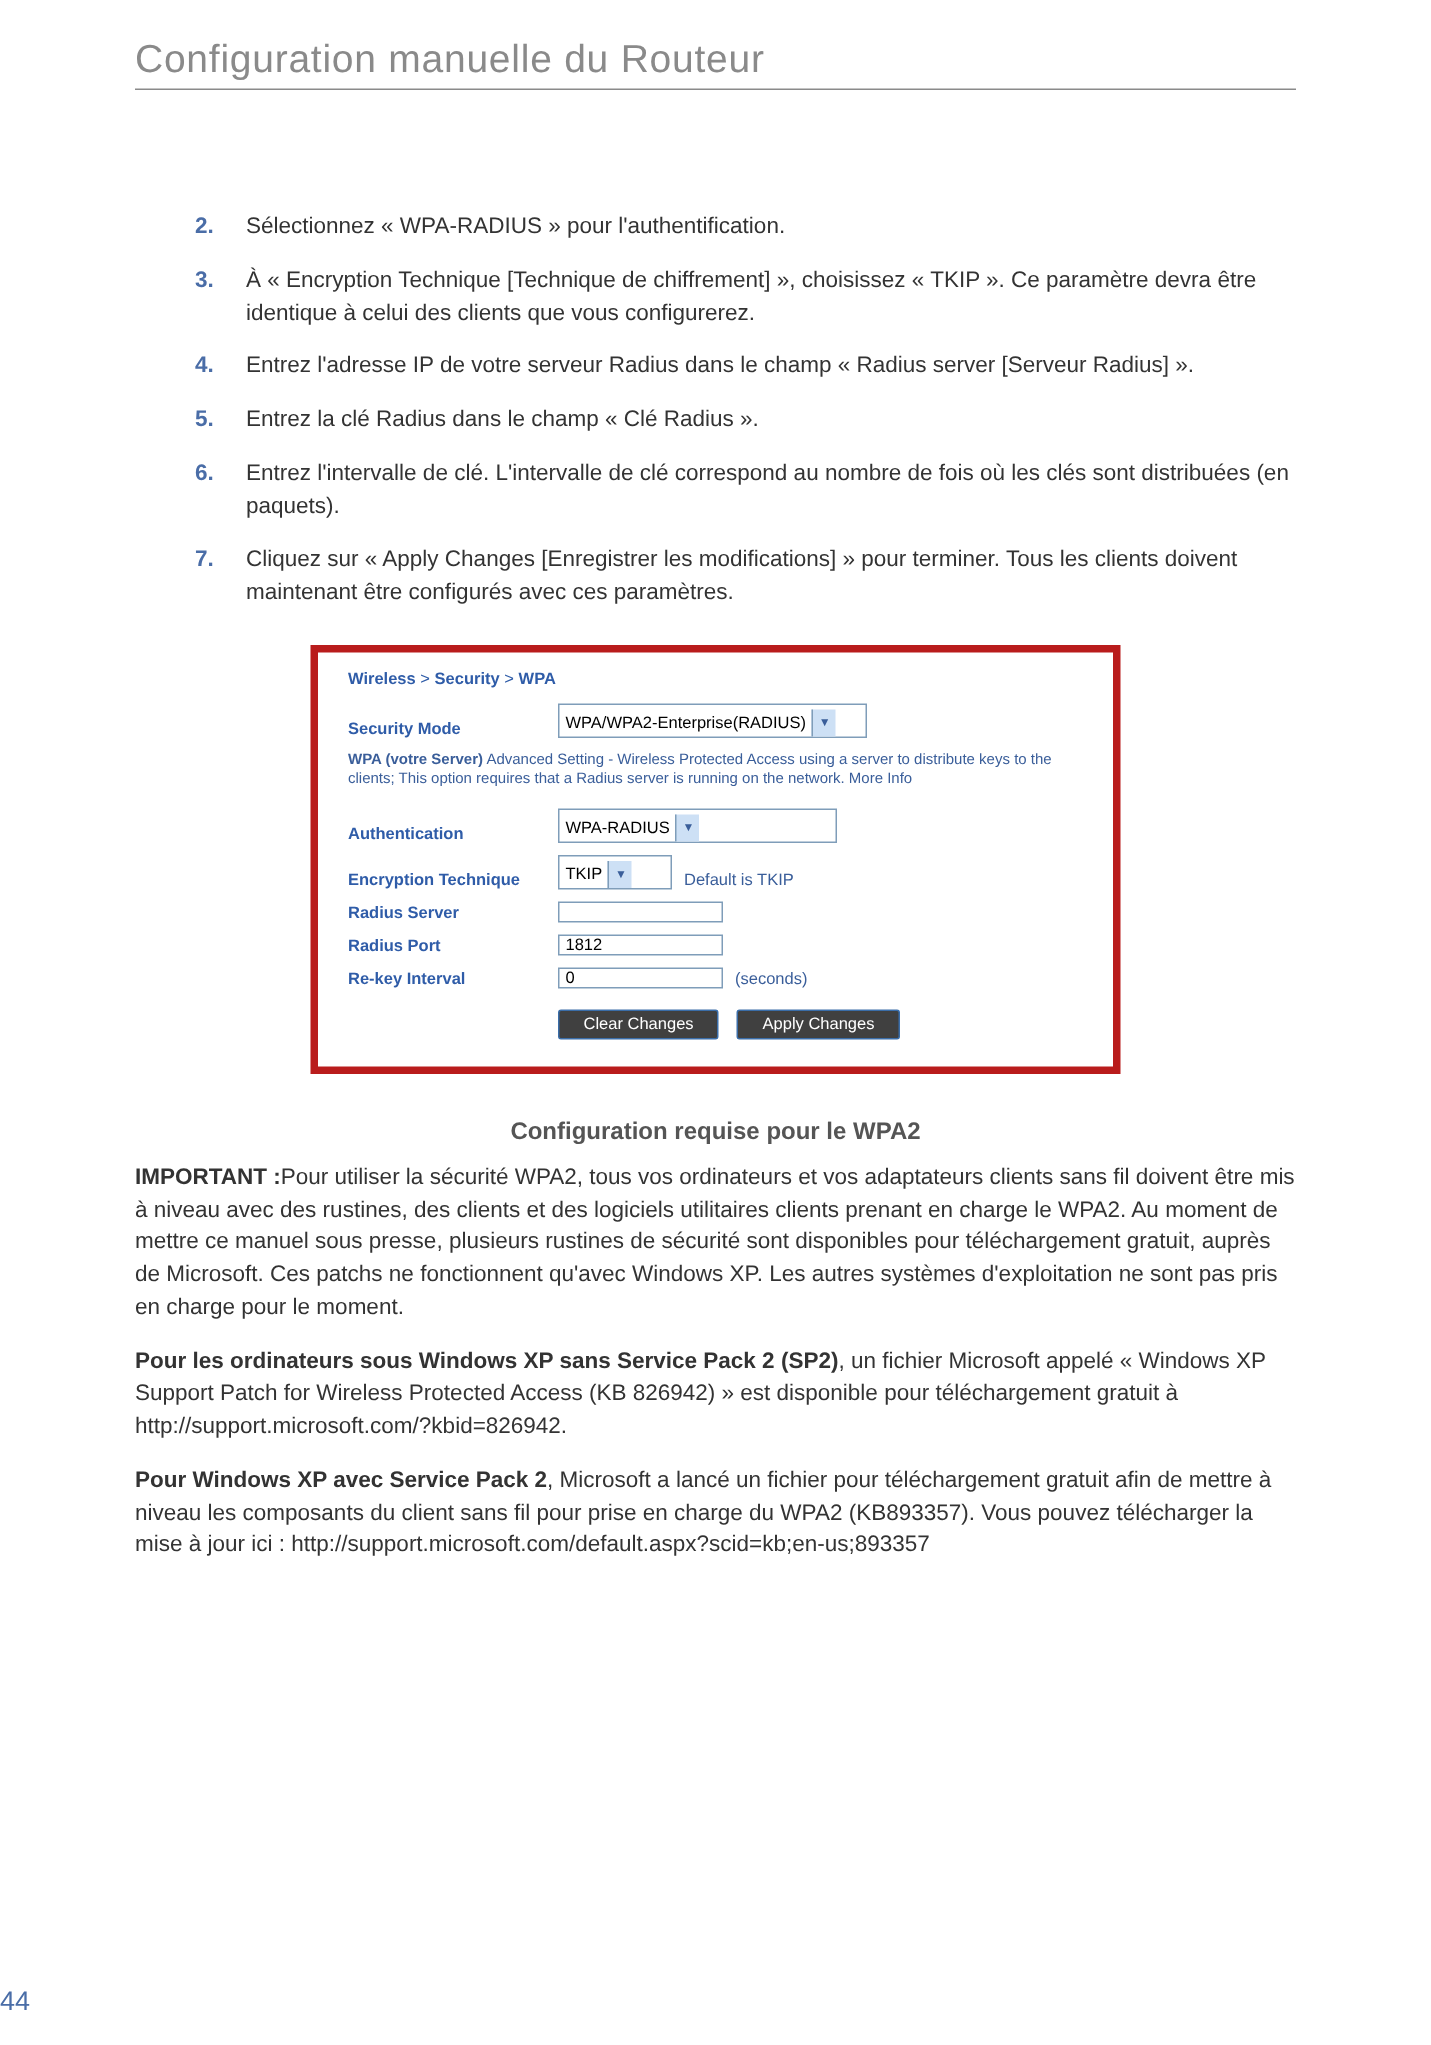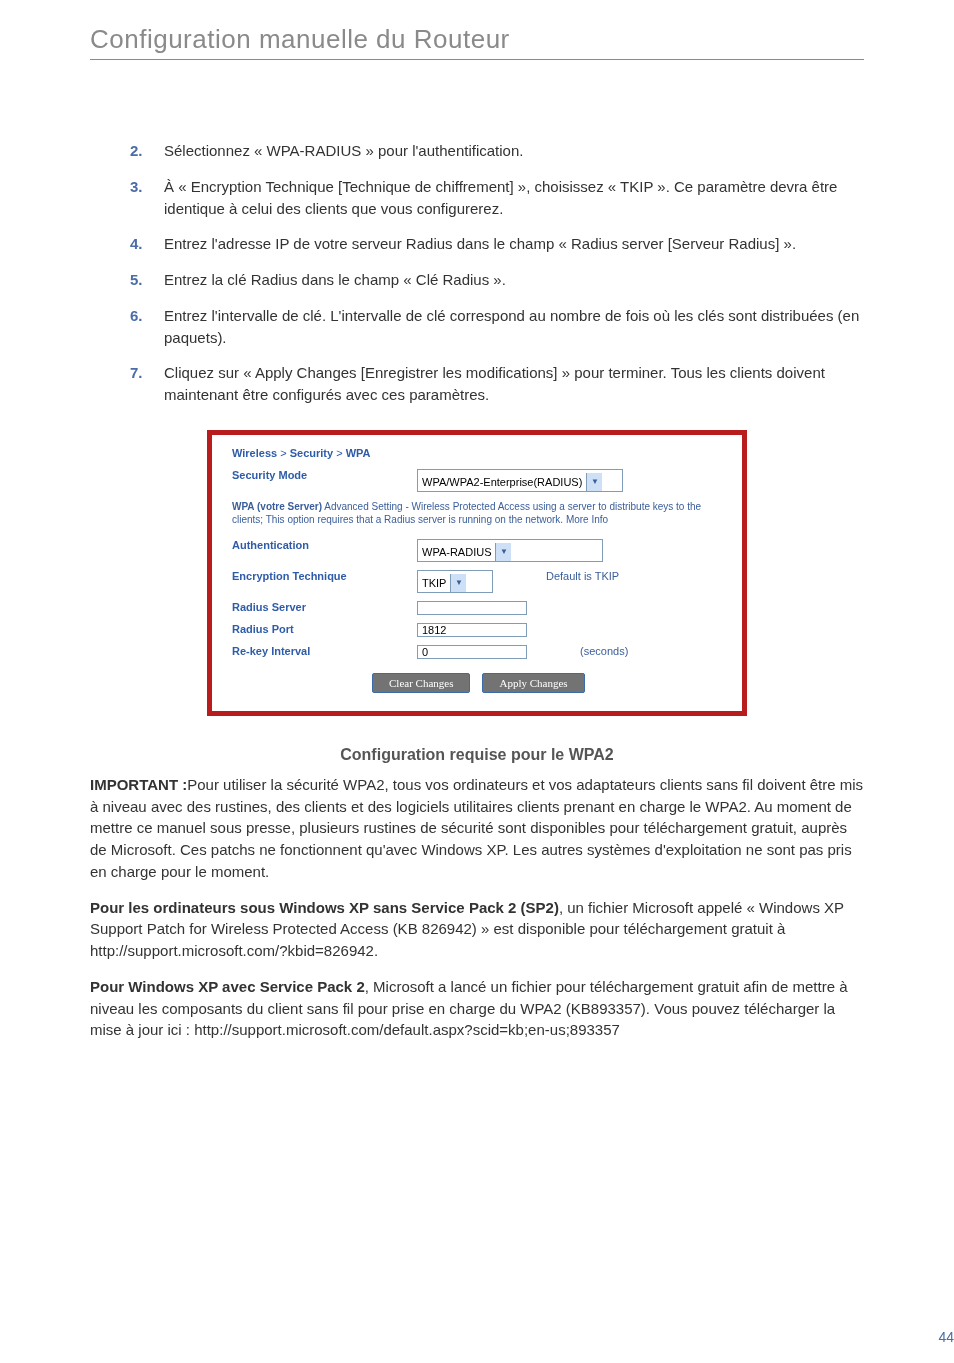--- a/index.html
+++ b/index.html
@@ -57,21 +57,21 @@
     border: 5px solid #b91c1c;
     background: #fff;
     padding: 12px 20px 18px 20px;
     font-family: Tahoma, Geneva, sans-serif;
     font-size: 11px;
     color: #2f5ca8;
     box-sizing: border-box;
   }
   .crumb { font-weight: bold; margin-bottom: 10px; }
   .crumb .sep { font-weight: normal; }
-  .row { display: flex; align-items: flex-start; margin-bottom: 8px; gap: 45px; }
+  .row { display: flex; align-items: flex-end; margin-bottom: 8px; }
   .row .label { width: 140px; font-weight: bold; flex-shrink:0; }
   .select {
     border: 1px solid #7f9db9;
     background: #fff;
     height: 18px;
     display: inline-flex;
     align-items: center;
     padding: 3px 0 0 4px;
     font-size: 11px;
     color: #000;
@@ -106,49 +106,48 @@
     line-height: 1.35;
   }
   .wpa-note b { font-weight: bold; }
   .btnrow {
     display: flex;
     gap: 12px;
     margin-top: 14px;
     margin-left: 140px;
   }
   .btn {
-    background: #737373;
+    background: #404040;
     color: #fff;
     border: 1px solid #3a6da8;
     padding: 3px 16px;
     font-size: 11px;
     border-radius: 2px;
-    font-family: Liberation Serif, serif;
   }
   .section-heading {
     font-weight: bold;
     font-size: 16px;
     color: #555;
     margin: 10px 0 10px 0;
     text-align: center;
   }
   p.para {
     font-size: 15px;
     line-height: 1.45;
     margin: 0 0 14px 0;
   }
   .imp { font-weight: bold; }
   .pagenum {
     position: absolute;
     bottom: 18px;
     left: 0;
     right: 0;
-    text-align: right;
+    text-align: left;
     color: #4a6da7;
-    font-size: 14px;
+    font-size: 18px;
   }
 </style>
 </head>
 <body>
 
 <div class="page">
 
   <h1 class="title">Configuration manuelle du Routeur</h1>
   <hr class="title-rule">
 

